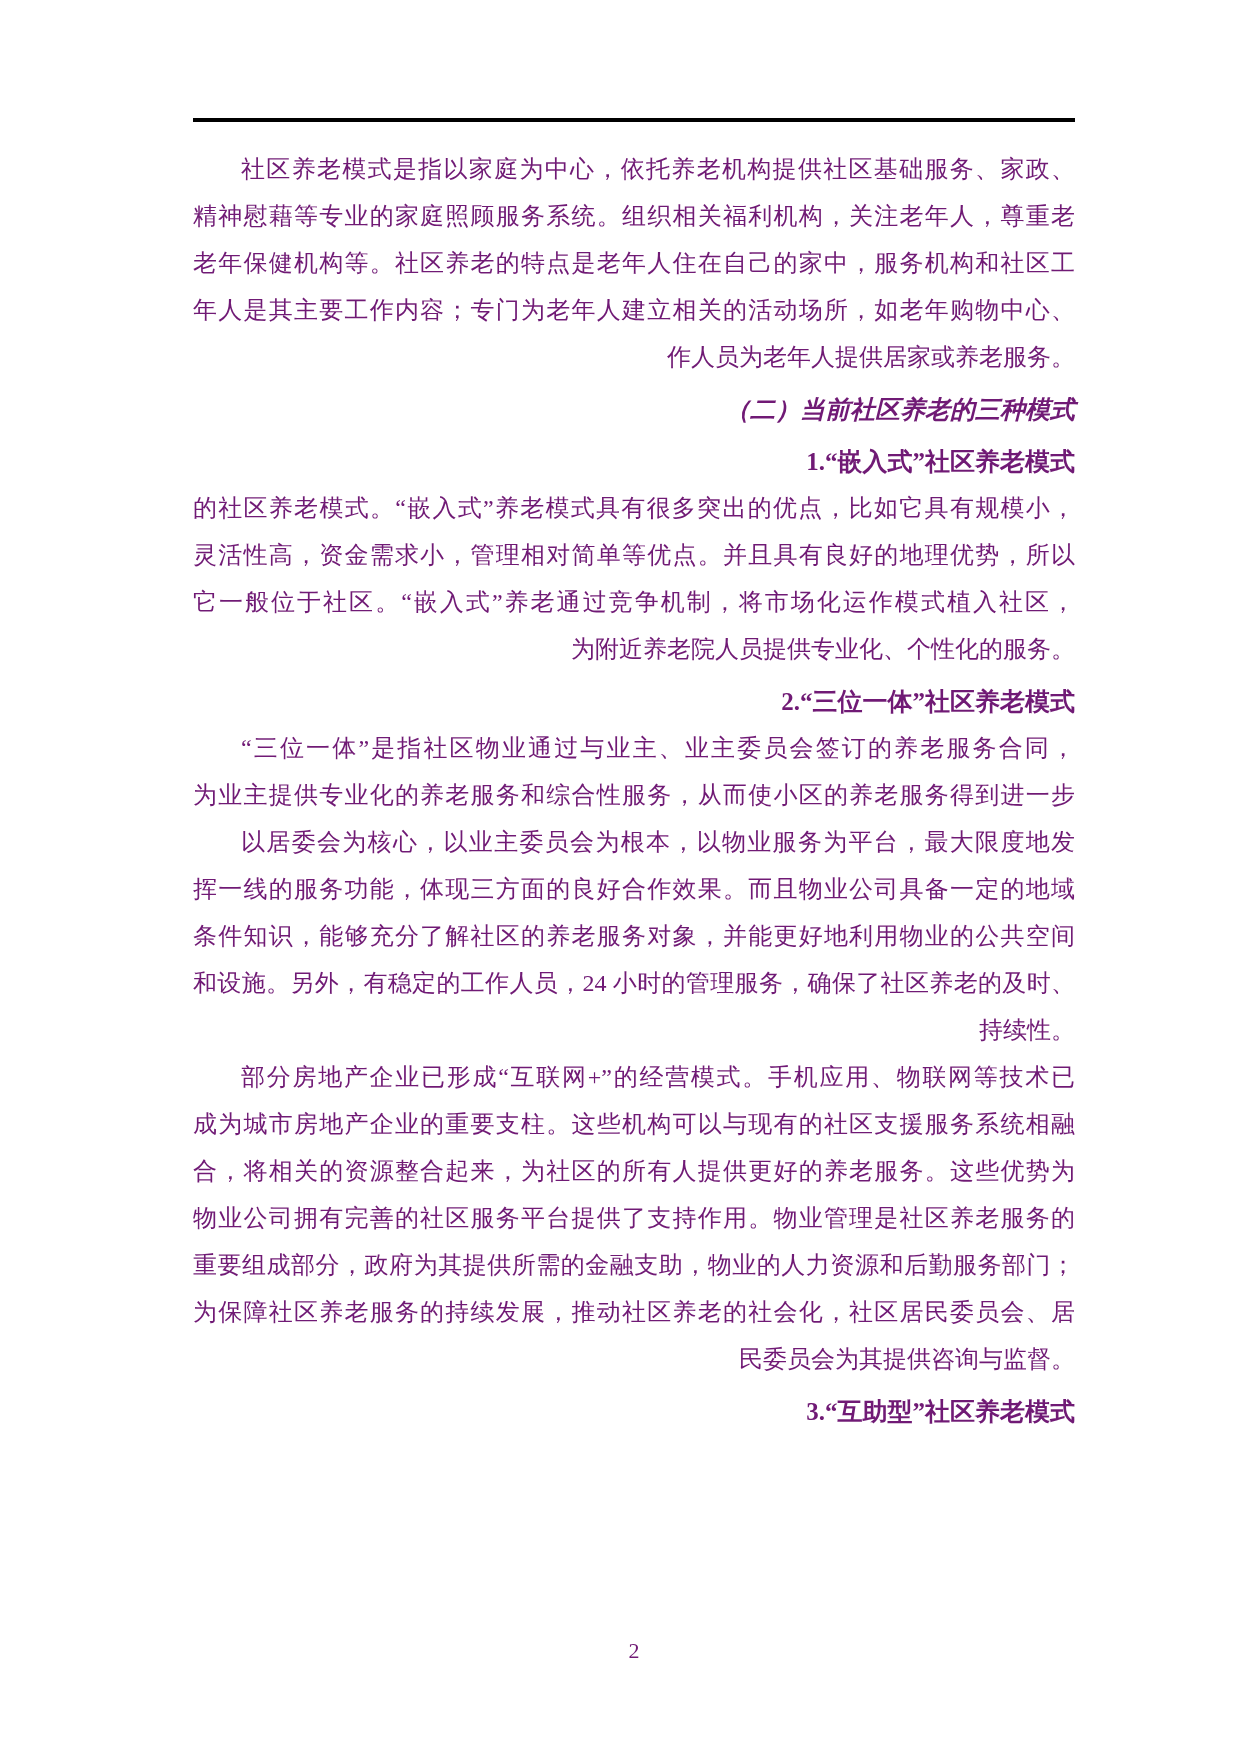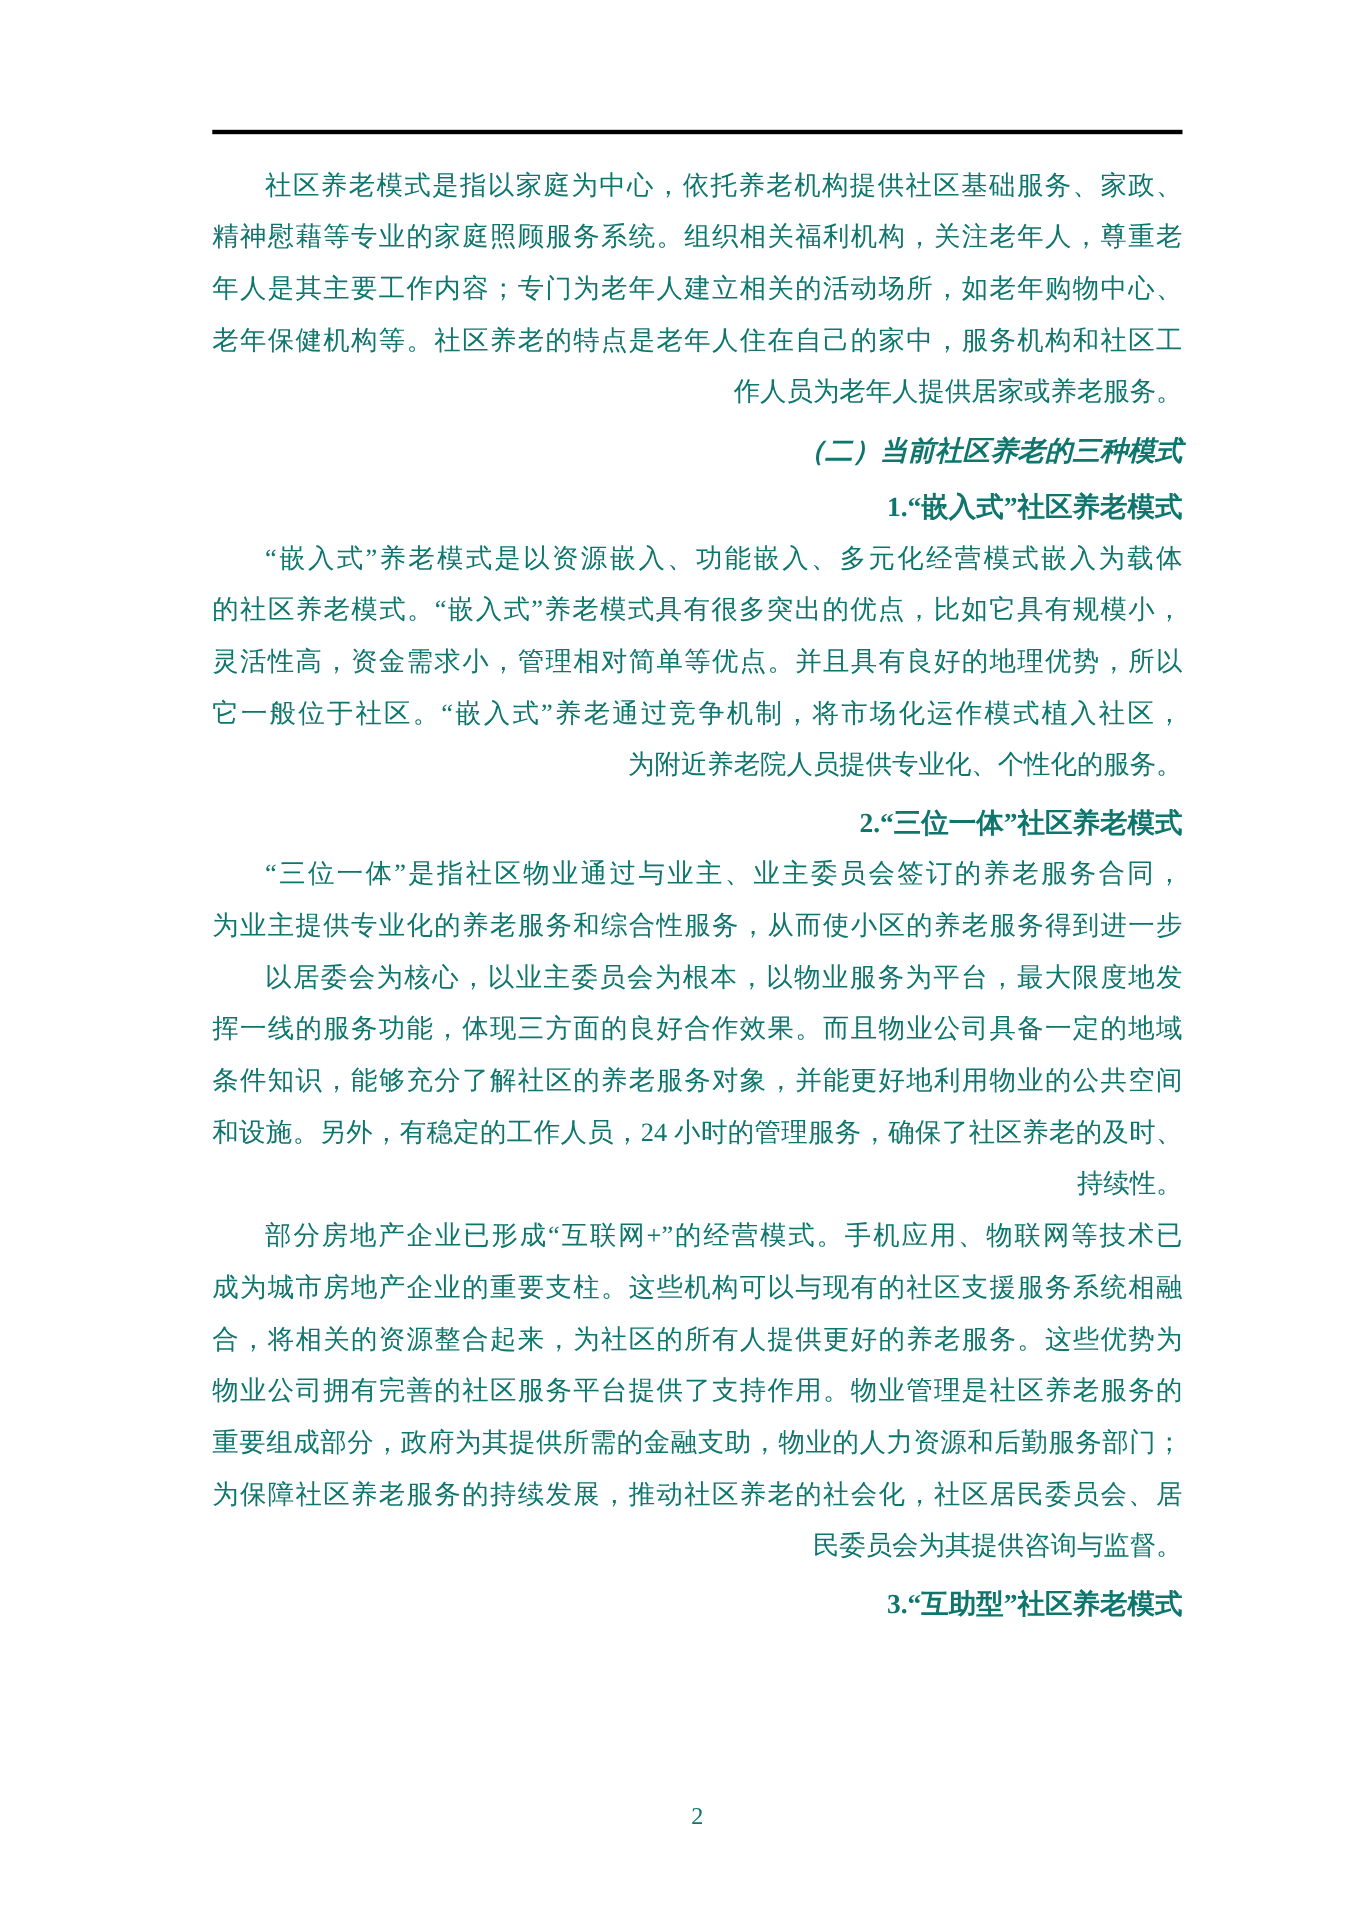--- a/index.html
+++ b/index.html
@@ -6,21 +6,21 @@
     margin: 0;
     padding: 0;
     background: #ffffff;
   }
   .page {
     position: relative;
     width: 1240px;
     height: 1754px;
     margin: 0 auto;
     background: #ffffff;
-    color: #0f766e;
+    color: #701a75;
     font-family: "Liberation Serif", "DejaVu Serif", serif;
     overflow: hidden;
   }
   .header-rule {
     position: absolute;
     left: 193px;
     top: 118px;
     width: 882px;
     height: 4px;
     background: #000000;
@@ -68,26 +68,25 @@
   }
 </style>
 </head>
 <body>
 
 <div class="page">
   <div class="header-rule"></div>
   <div class="content" id="doc-body">
       <div class="line indent fill">社区养老模式是指以家庭为中心，依托养老机构提供社区基础服务、家政、</div>
       <div class="line fill">精神慰藉等专业的家庭照顾服务系统。组织相关福利机构，关注老年人，尊重老</div>
+      <div class="line fill">老年保健机构等。社区养老的特点是老年人住在自己的家中，服务机构和社区工</div>
       <div class="line fill">年人是其主要工作内容；专门为老年人建立相关的活动场所，如老年购物中心、</div>
-      <div class="line fill">老年保健机构等。社区养老的特点是老年人住在自己的家中，服务机构和社区工</div>
       <div class="line">作人员为老年人提供居家或养老服务。</div>
       <div class="line indent h1">（二）当前社区养老的三种模式</div>
       <div class="line indent h2">1.“嵌入式”社区养老模式</div>
-      <div class="line indent fill">“嵌入式”养老模式是以资源嵌入、功能嵌入、多元化经营模式嵌入为载体</div>
       <div class="line fill">的社区养老模式。“嵌入式”养老模式具有很多突出的优点，比如它具有规模小，</div>
       <div class="line fill">灵活性高，资金需求小，管理相对简单等优点。并且具有良好的地理优势，所以</div>
       <div class="line fill">它一般位于社区。“嵌入式”养老通过竞争机制，将市场化运作模式植入社区，</div>
       <div class="line">为附近养老院人员提供专业化、个性化的服务。</div>
       <div class="line indent h2">2.“三位一体”社区养老模式</div>
       <div class="line indent fill">“三位一体”是指社区物业通过与业主、业主委员会签订的养老服务合同，</div>
       <div class="line fill">为业主提供专业化的养老服务和综合性服务，从而使小区的养老服务得到进一步</div>
       <div class="line indent fill">以居委会为核心，以业主委员会为根本，以物业服务为平台，最大限度地发</div>
       <div class="line fill">挥一线的服务功能，体现三方面的良好合作效果。而且物业公司具备一定的地域</div>
       <div class="line fill">条件知识，能够充分了解社区的养老服务对象，并能更好地利用物业的公共空间</div>

